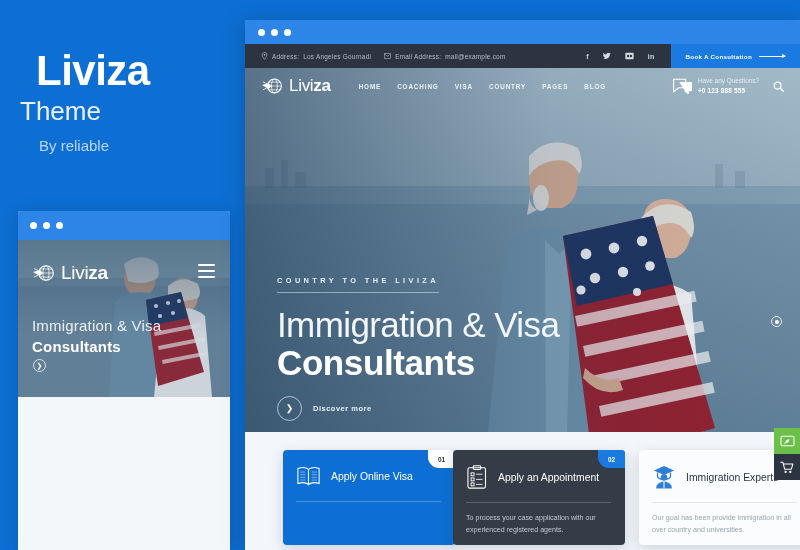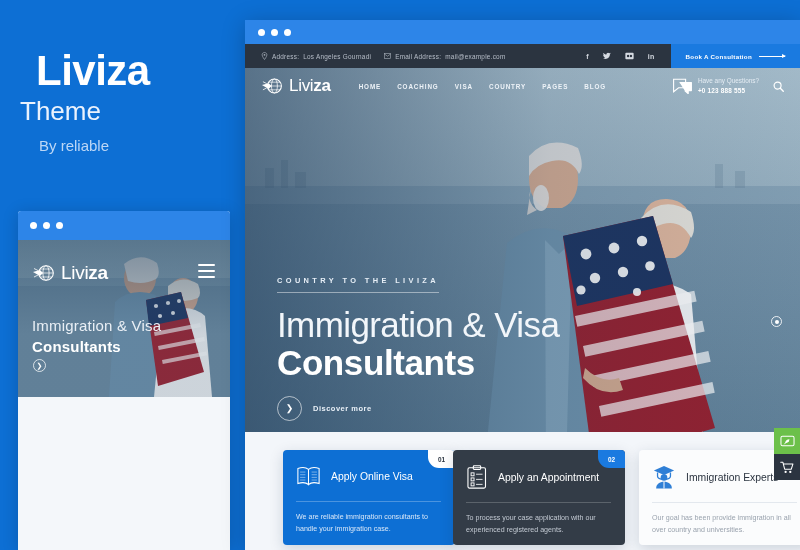--- a/index.html
+++ b/index.html
@@ -437,21 +437,20 @@
           <path d="M14 5c3.5-2.8 8-2.4 12-1v17c-4-1.4-8.5-1.8-12 1z" fill="none" stroke="#fff" stroke-width="1.2"></path>
           <path d="M14 5v17" stroke="#fff" stroke-width="1.2"></path>
           <g stroke="#fff" stroke-width=".6" opacity=".85">
             <path d="M4.5 8h6M4.5 11h6M4.5 14h6M4.5 17h6"></path>
             <path d="M17.5 8h6M17.5 11h6M17.5 14h6M17.5 17h6"></path>
           </g>
         </svg>
         <span class="c-title">Apply Online Visa</span>
       </div>
       <div class="c-rule"></div>
-      <div class="c-body">We are reliable immigration consultants to handle your immigration case.</div>
     </div>
 
     <div class="card c2">
       <div class="badge">02</div>
       <div class="c-head">
         <svg width="22" height="24" viewBox="0 0 22 26">
           <rect x="1.2" y="3" width="19" height="22" rx="1.6" fill="none" stroke="#fff" stroke-width="1.2"></rect>
           <rect x="7" y=".8" width="8" height="4" rx="1" fill="none" stroke="#fff" stroke-width="1.2"></rect>
           <g stroke="#fff" stroke-width="1" fill="none">
             <rect x="4.6" y="8.5" width="3.2" height="3.2"></rect>

